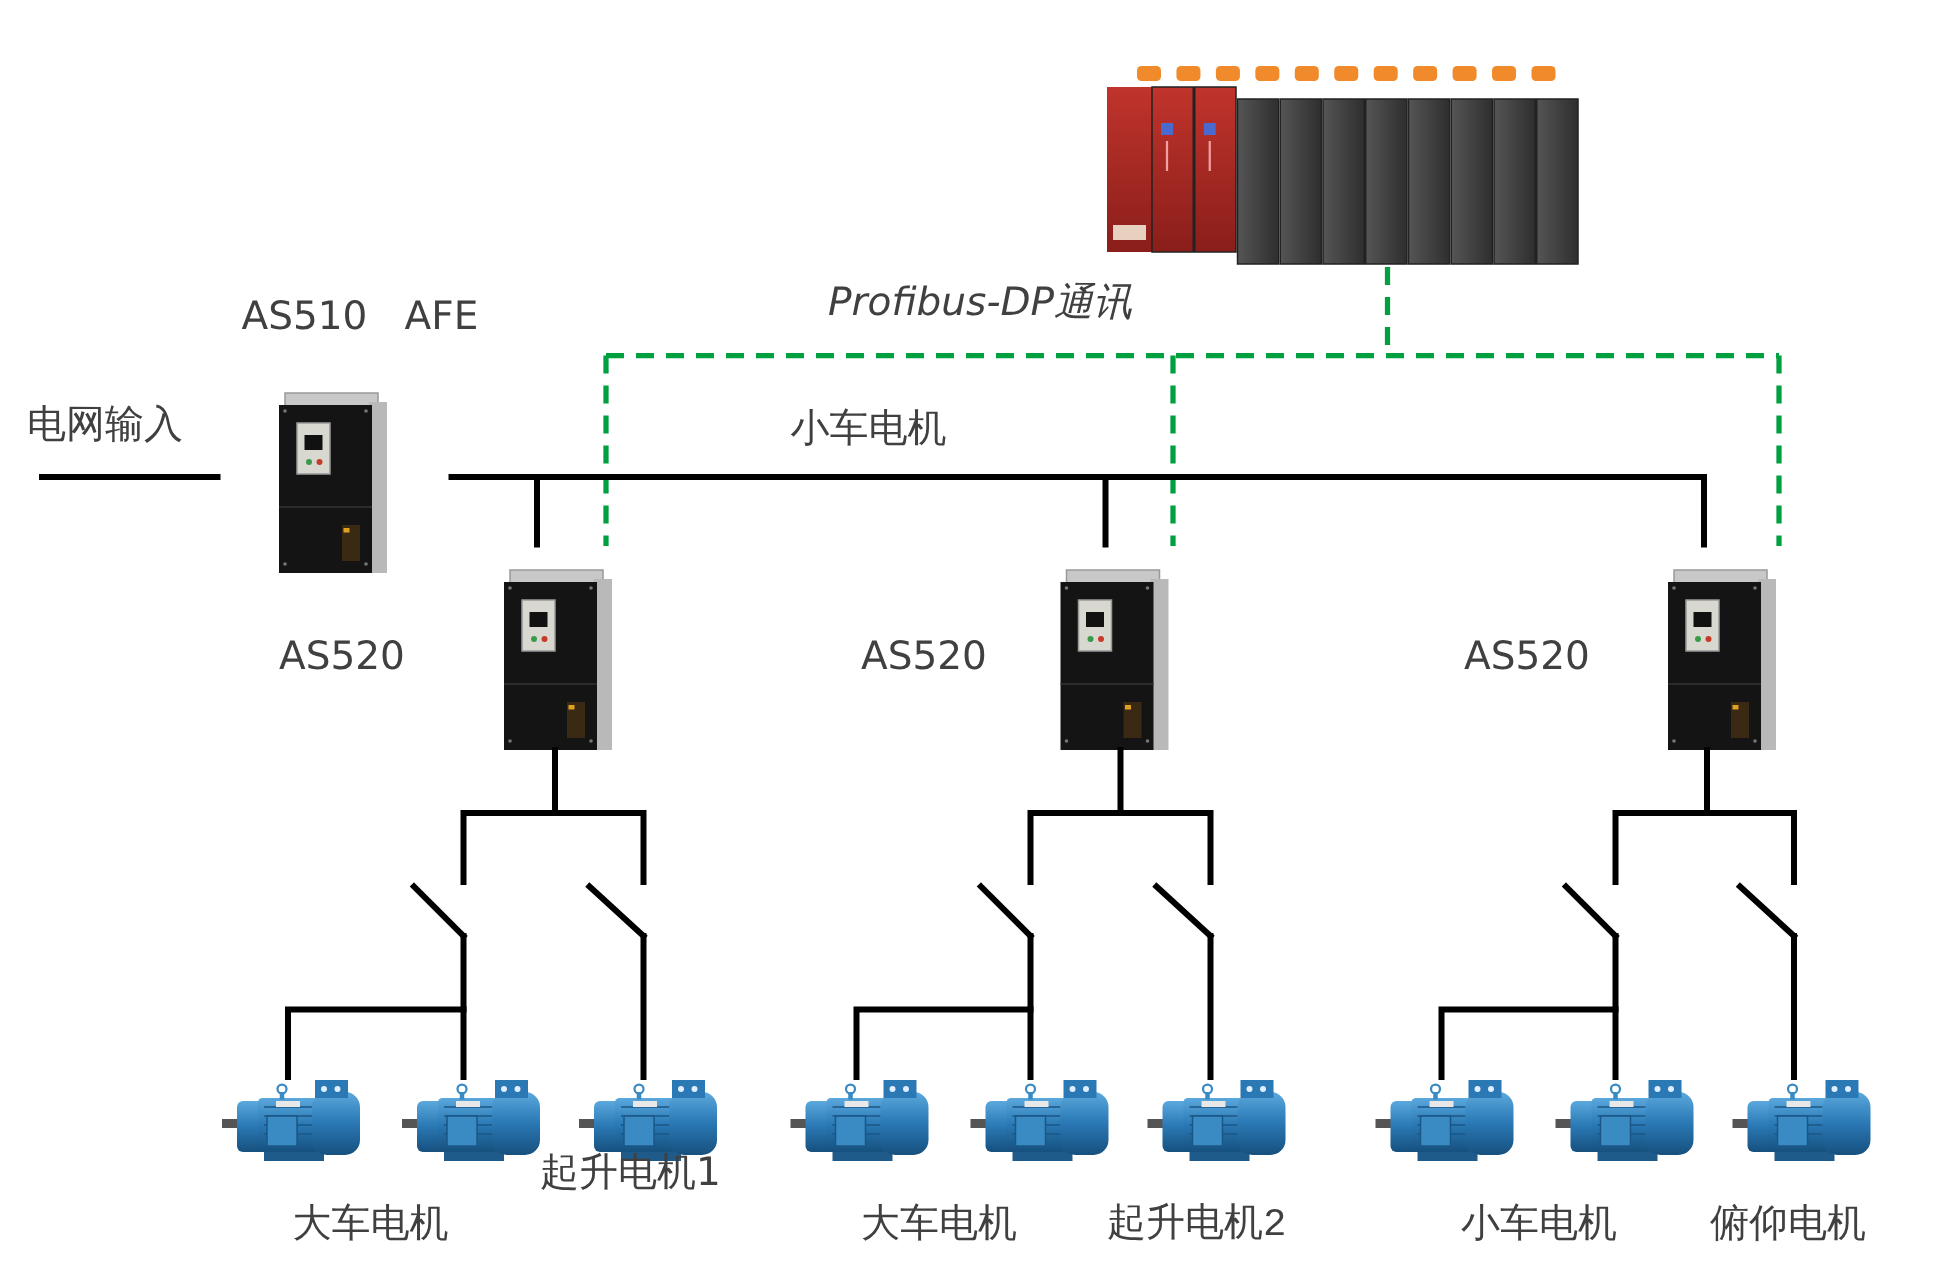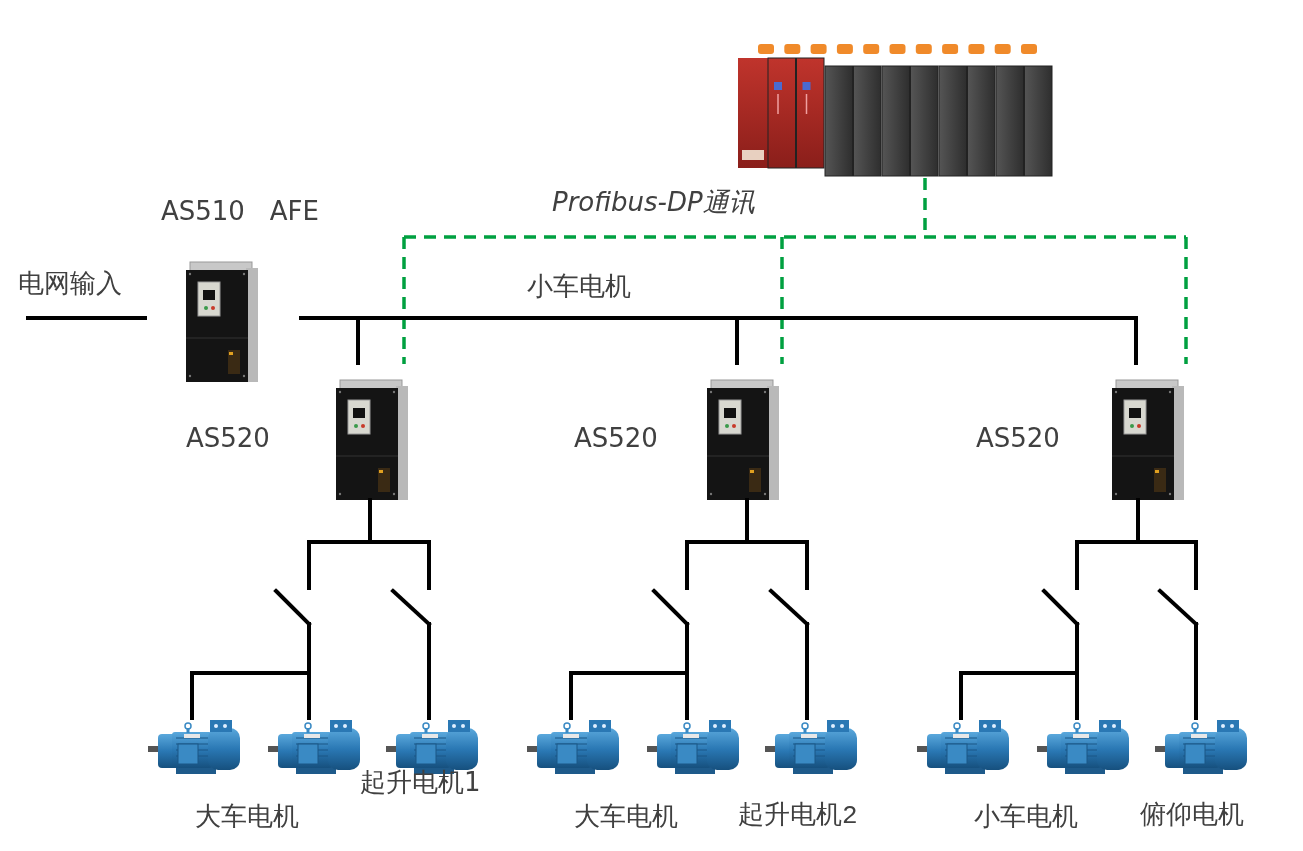--- a/index.html
+++ b/index.html
@@ -221,14 +221,14 @@
 
 <div id="drive-labels">
     <div class="lbl" style="left: 186px; top: 425px;">AS520</div>
     <div class="lbl cn" style="left: 195px; top: 803px;">大车电机</div>
     <div class="lbl cn" style="left: 360px; top: 769px;">起升电机1</div>
     <div class="lbl" style="left: 574px; top: 425px;">AS520</div>
     <div class="lbl cn" style="left: 574px; top: 803px;">大车电机</div>
     <div class="lbl cn" style="left: 738px; top: 803px; font-family: Liberation Mono, monospace;">起升电机2</div>
     <div class="lbl" style="left: 976px; top: 425px;">AS520</div>
     <div class="lbl cn" style="left: 974px; top: 803px;">小车电机</div>
-    <div class="lbl cn" style="left: 1140px; top: 803px; font-family: Liberation Mono, monospace;">俯仰电机</div>
+    <div class="lbl cn" style="left: 1140px; top: 803px;">俯仰电机</div>
   </div>
 
 </body></html>

